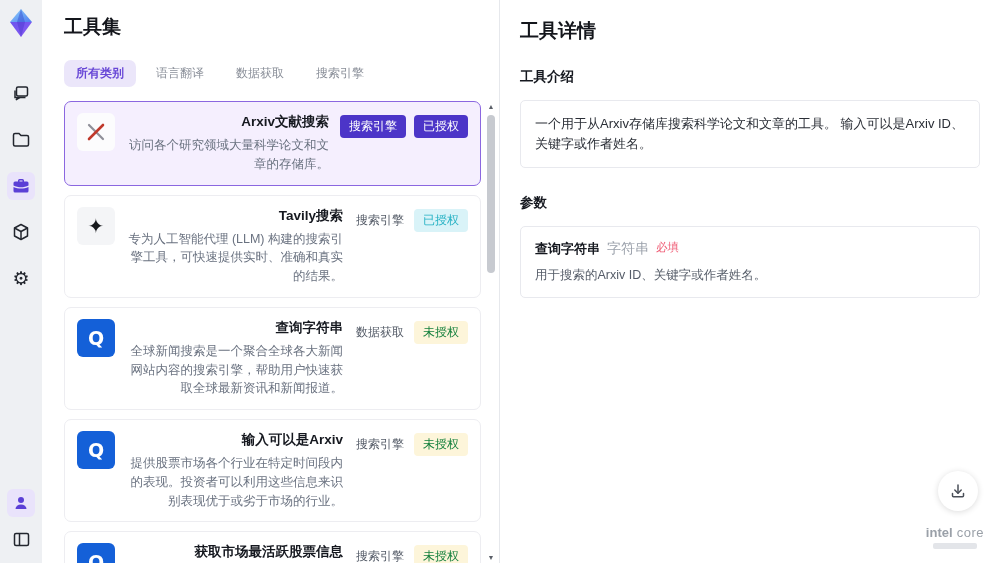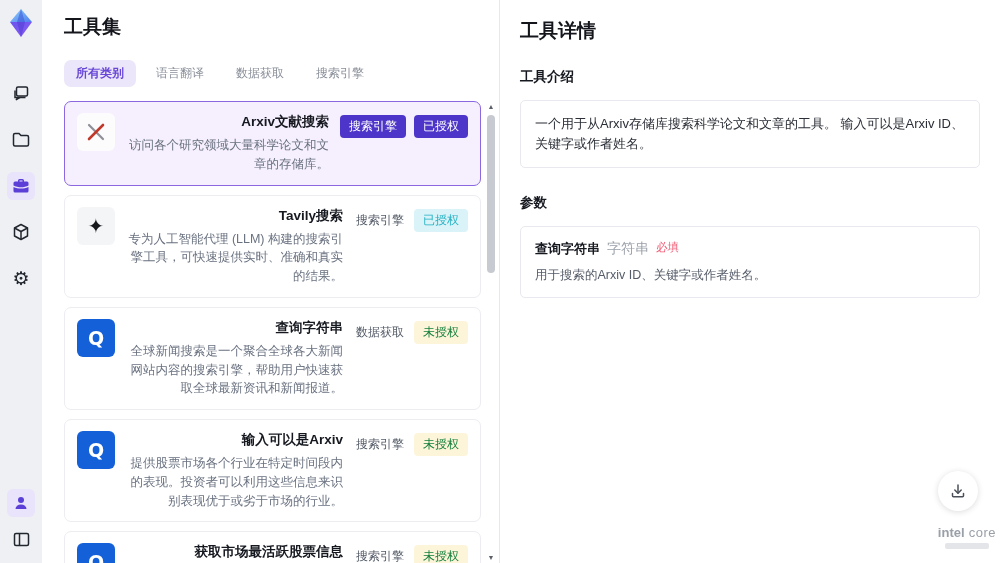--- a/index.html
+++ b/index.html
@@ -93,21 +93,21 @@
   .param-desc { font-size: 12.5px; color: #555c68; }
 
   
   .fab {
     position: absolute; right: 22px; bottom: 52px;
     width: 40px; height: 40px; border-radius: 50%;
     background: #ffffff; box-shadow: 0 1px 6px rgba(0,0,0,0.14);
     display: flex; align-items: center; justify-content: center; cursor: pointer;
   }
   .intel-badge {
-    position: absolute; right: 4px; bottom: 14px;
+    position: absolute; right: 16px; bottom: 14px;
     color: #9aa0a8; font-size: 13px; letter-spacing: 0.5px; text-align: center;
   }
   .intel-word { font-weight: bold; letter-spacing: 0; }
   .intel-sub { display: block; height: 6px; width: 44px; margin: 3px auto 0; background: #e3e5e9; border-radius: 2px; }
 
   svg { display: block; }
 </style>
 </head>
 <body>
 

